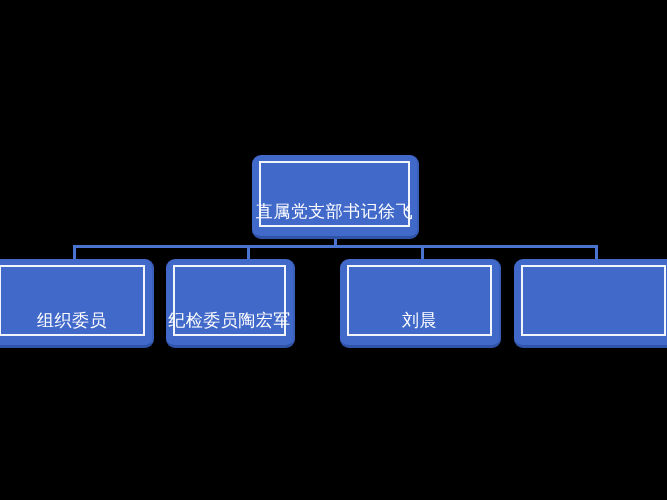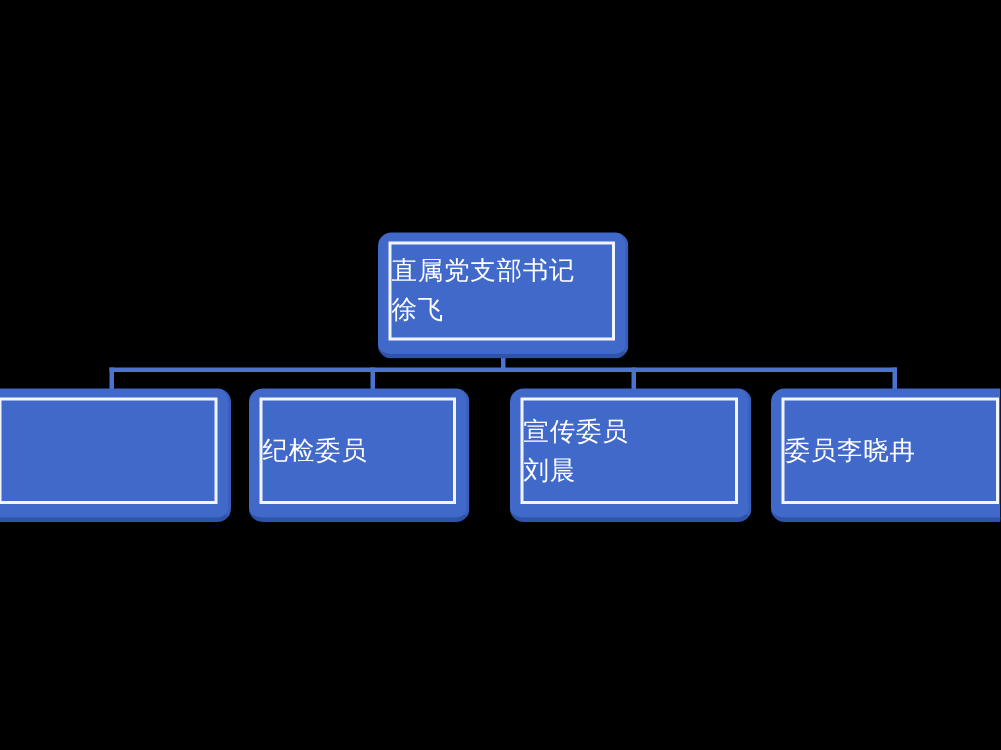--- a/index.html
+++ b/index.html
@@ -40,22 +40,22 @@
   }
   .node-inner {
     position: absolute;
     left: 7px;
     right: 7px;
     top: 6px;
     bottom: 9px;
     border: 2px solid #f2f4fb;
     box-sizing: border-box;
     display: flex;
-    flex-direction: column;
-    align-items: flex-start;
+    flex-direction: row;
+    align-items: flex-end;
     justify-content: center;
   }
   .node-line {
     color: #ffffff;
     font-size: 17px;
     line-height: 26px;
     letter-spacing: 0.5px;
     white-space: nowrap;
   }
 
@@ -82,35 +82,35 @@
 
   <div class="node" id="node-root" style="left:252px; top:155px; width:167px; height:84px;">
     <div class="node-inner">
       <div class="node-line">直属党支部书记</div>
       <div class="node-line">徐飞</div>
     </div>
   </div>
 
   <div class="node node-child" style="left:-8px; top:259px; width:162px; height:89px;">
     <div class="node-inner">
+      <div class="node-line">组织委员</div>
     </div>
   </div>
 
-  <div class="node node-child" style="left:166px; top:259px; width:147px; height:89px;">
+  <div class="node node-child" style="left:166px; top:259px; width:129px; height:89px;">
     <div class="node-inner">
       <div class="node-line">纪检委员</div>
+      <div class="node-line">陶宏军</div>
     </div>
   </div>
 
   <div class="node node-child" style="left:340px; top:259px; width:161px; height:89px;">
     <div class="node-inner">
-      <div class="node-line">宣传委员</div>
       <div class="node-line">刘晨</div>
     </div>
   </div>
 
   <div class="node node-child" style="left:514px; top:259px; width:161px; height:89px;">
     <div class="node-inner">
-      <div class="node-line">委员李晓冉</div>
     </div>
   </div>
 
 </div>
 
 </body></html>

